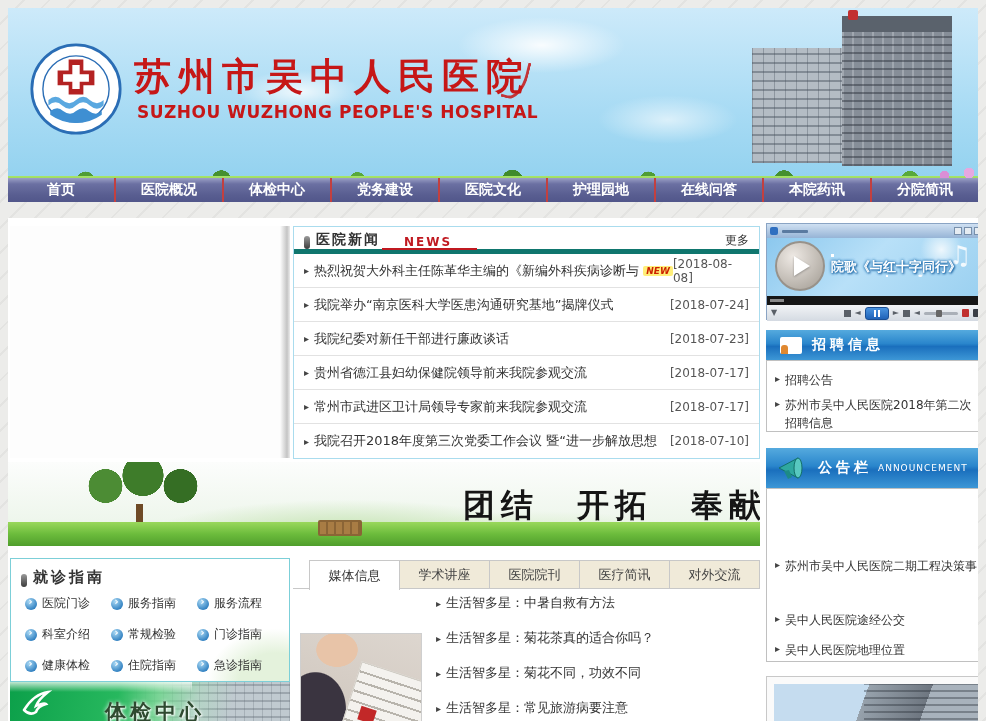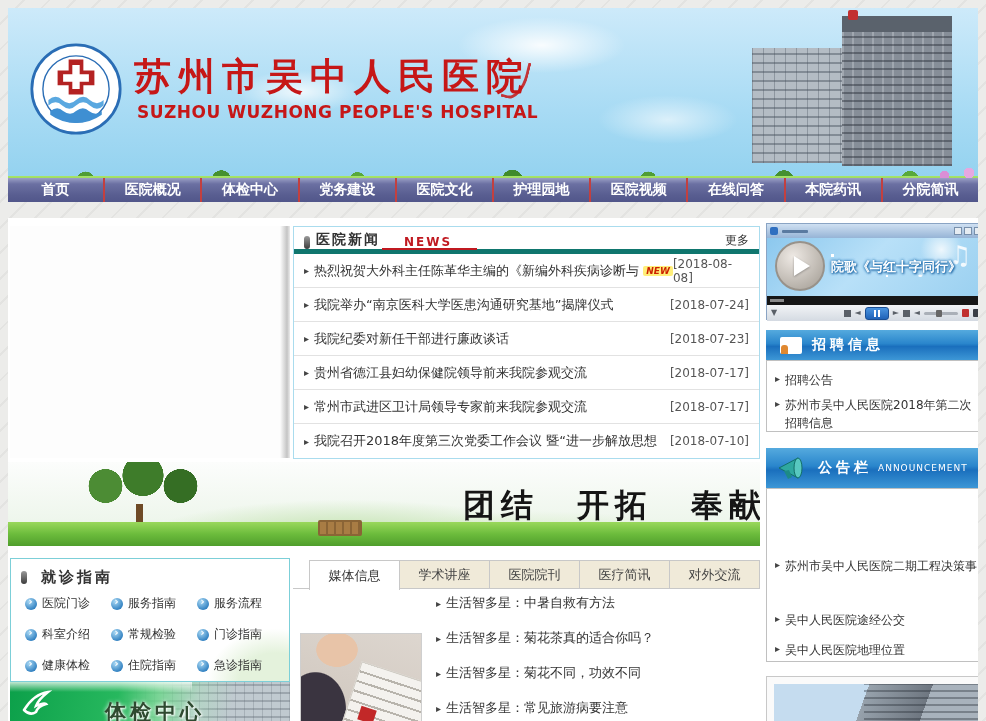--- a/index.html
+++ b/index.html
@@ -93,21 +93,21 @@
       radial-gradient(circle 28px at 75% 60%, #356e24 60%, transparent 61%); }
   .banner-trunk { position:absolute; left:128px; top:42px; width:7px; height:28px; background:#6e4a26; }
   .banner-bench { position:absolute; left:310px; bottom:10px; width:44px; height:16px;
     border:2px solid #8a6436; border-radius:2px; background:repeating-linear-gradient(90deg,#a87c44 0 6px,#8a6436 6px 8px); }
   .banner-slogan { position:absolute; left:455px; top:22px; font-family:"DejaVu Serif","Liberation Serif",serif;
     font-size:32px; font-weight:bold; color:#151515; letter-spacing:6px; white-space:nowrap; }
 
   
   .guide-box { position:absolute; left:2px; top:340px; width:280px; height:124px; border:1px solid #7ccfd8; background:#fff; overflow:hidden;
     background-image:radial-gradient(ellipse 90px 70px at 95% 100%, #e4f2dc 40%, transparent 75%); }
-  .guide-head { display:flex; align-items:center; padding:9px 10px 4px 10px;gap:8px; }
+  .guide-head { display:flex; align-items:flex-end; padding:9px 10px 4px 10px; }
   .guide-title { font-size:15px; font-weight:bold; color:#333; letter-spacing:3px; }
   .guide-grid { display:grid; grid-template-columns:1fr 1fr 1fr; padding:4px 6px 0 14px; row-gap:14px; }
   .guide-item { display:flex; align-items:center; font-size:12px; color:#333; cursor:pointer; }
   .orb { width:12px; height:12px; border-radius:50%; flex:0 0 12px; margin-right:5px;
     background:radial-gradient(circle at 35% 30%, #a8d8f4, #2f7fc0 75%); position:relative; }
   .orb::after { content:"›"; position:absolute; left:3.5px; top:-1.5px; color:#fff; font-size:10px; font-weight:bold; }
 
   
   .checkup { position:absolute; left:2px; top:464px; width:280px; height:60px; overflow:hidden; cursor:pointer;
     background-color:#c0cad0;
@@ -234,21 +234,20 @@
     <div class="flowers"></div>
   </div>
 
   <div class="nav">
     <div class="nav-item">首页</div>
     <div class="nav-item">医院概况</div>
     <div class="nav-item">体检中心</div>
     <div class="nav-item">党务建设</div>
     <div class="nav-item">医院文化</div>
     <div class="nav-item">护理园地</div>
-    <div class="nav-item">医院视频</div>
     <div class="nav-item">在线问答</div>
     <div class="nav-item">本院药讯</div>
     <div class="nav-item">分院简讯</div>
   </div>
 
   <div class="content">
 
     <div class="slider-area"></div>
     <div class="slider-shadow"></div>
 

